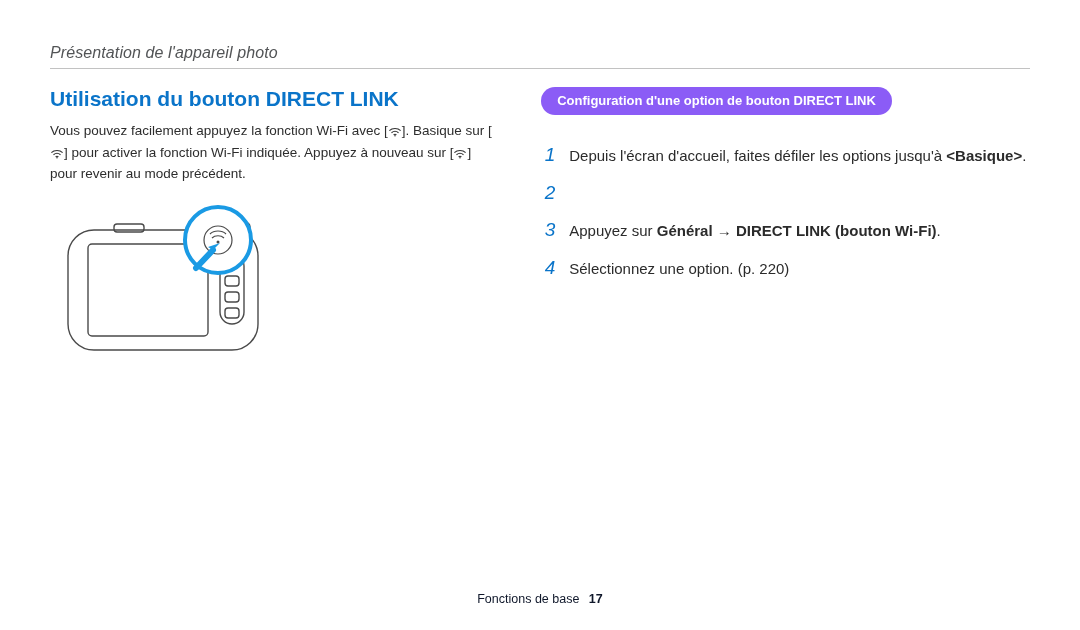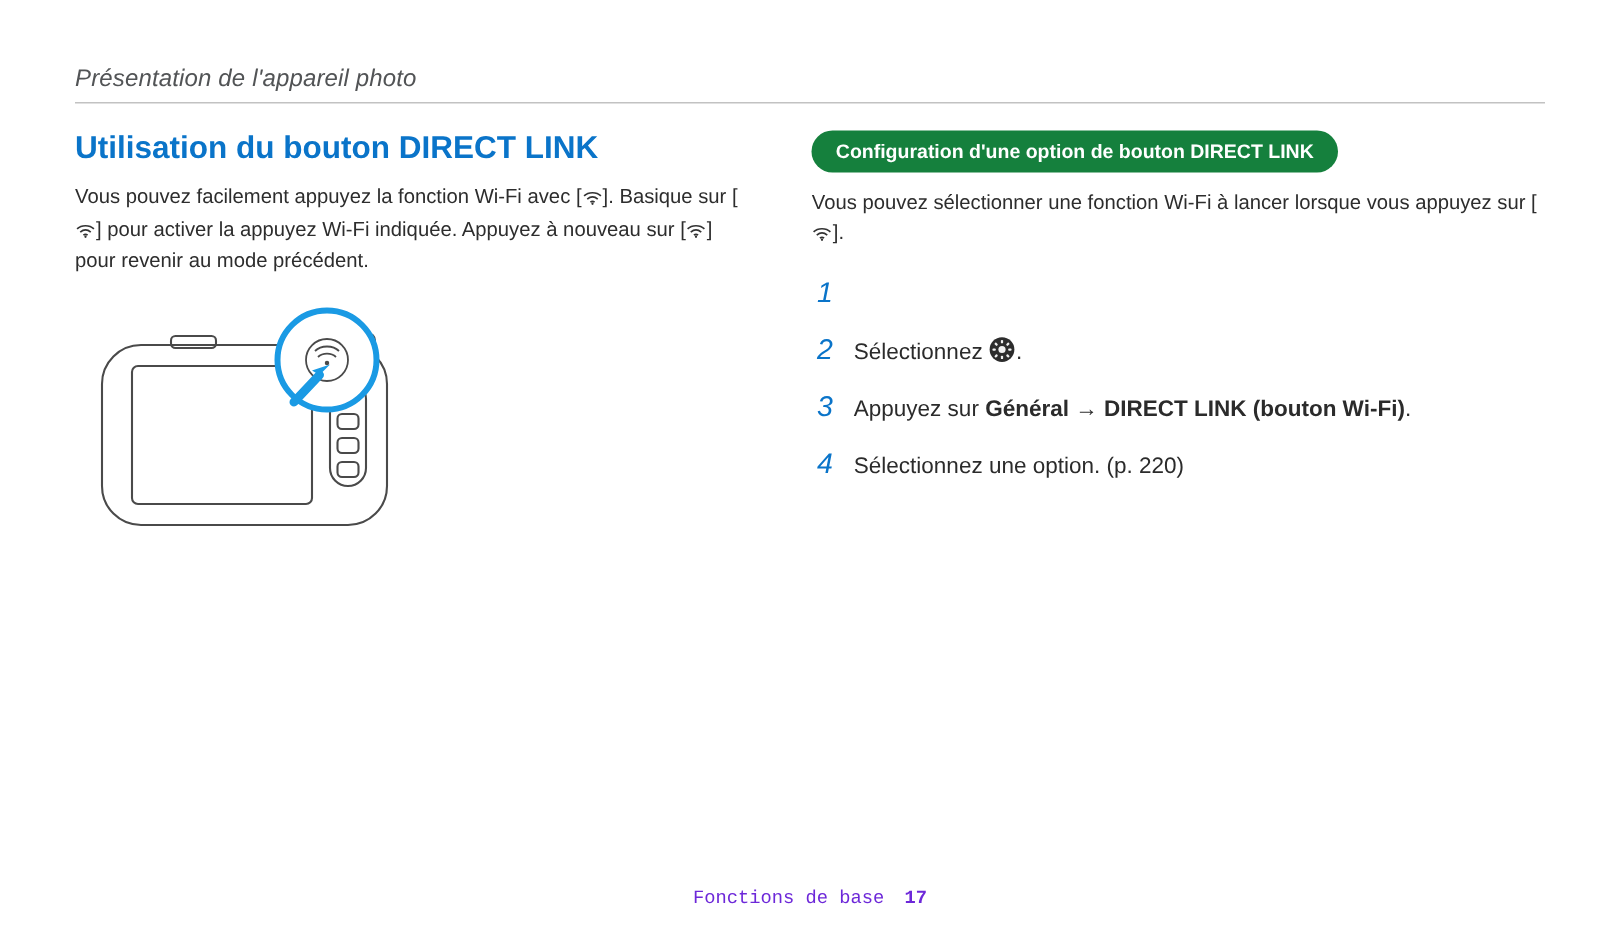--- a/index.html
+++ b/index.html
@@ -48,21 +48,21 @@
   .wifi-icon {
     display: inline-block;
     vertical-align: -2px;
   }
   .wifi-icon svg { width: 14px; height: 10px; }
 
   .camera-illus { margin-top: 18px; }
 
   .pill {
     display: inline-block;
-    background: #15803d;
+    background: #8b5cf6;
     color: #fff;
     font-weight: 700;
     font-size: 13px;
     padding: 6px 16px 7px;
     border-radius: 14px;
     margin-bottom: 10px;
   }
 
   .steps {
     margin-top: 16px;
@@ -91,22 +91,21 @@
     display: inline-block;
     vertical-align: -3px;
   }
 
   .footer {
     position: absolute;
     bottom: 24px;
     left: 0; right: 0;
     text-align: center;
     font-size: 12.5px;
-    color: #6d28d9;
-    font-family: Liberation Mono, monospace;
+    color: #0f172a;
   }
   .footer .pnum { font-weight: 700; margin-left: 6px; }
 </style>
 </head>
 <body>
 
 <div class="page">
   <div class="running-head">Présentation de l'appareil photo</div>
   <hr class="hr">
 
@@ -118,21 +117,21 @@
         <span>Vous pouvez facilement appuyez la fonction Wi-Fi avec [</span><span class="wifi-icon"><svg viewBox="0 0 20 14">
               <path d="M2 5 C6 1 14 1 18 5" fill="none" stroke="#333" stroke-width="1.6"></path>
               <path d="M5 8 C8 5.5 12 5.5 15 8" fill="none" stroke="#333" stroke-width="1.6"></path>
               <path d="M8 11 C9.2 10 10.8 10 12 11" fill="none" stroke="#333" stroke-width="1.6"></path>
               <circle cx="10" cy="12.5" r="1.1" fill="#333"></circle>
             </svg></span><span>]. Basique sur [</span><span class="wifi-icon"><svg viewBox="0 0 20 14">
               <path d="M2 5 C6 1 14 1 18 5" fill="none" stroke="#333" stroke-width="1.6"></path>
               <path d="M5 8 C8 5.5 12 5.5 15 8" fill="none" stroke="#333" stroke-width="1.6"></path>
               <path d="M8 11 C9.2 10 10.8 10 12 11" fill="none" stroke="#333" stroke-width="1.6"></path>
               <circle cx="10" cy="12.5" r="1.1" fill="#333"></circle>
-            </svg></span><span>] pour activer la appuyez Wi-Fi indiquée. Appuyez à nouveau sur [</span><span class="wifi-icon"><svg viewBox="0 0 20 14">
+            </svg></span><span>] pour activer la fonction Wi-Fi indiquée. Appuyez à nouveau sur [</span><span class="wifi-icon"><svg viewBox="0 0 20 14">
               <path d="M2 5 C6 1 14 1 18 5" fill="none" stroke="#333" stroke-width="1.6"></path>
               <path d="M5 8 C8 5.5 12 5.5 15 8" fill="none" stroke="#333" stroke-width="1.6"></path>
               <path d="M8 11 C9.2 10 10.8 10 12 11" fill="none" stroke="#333" stroke-width="1.6"></path>
               <circle cx="10" cy="12.5" r="1.1" fill="#333"></circle>
             </svg></span><span>] pour revenir au mode précédent.</span>
       </p>
 
       <div class="camera-illus">
         <svg width="235" height="160" viewBox="0 0 235 160">
 
@@ -159,54 +158,30 @@
           </g>
 
           <path d="M146 66 L163 48" stroke="#1a9ae4" stroke-width="6" stroke-linecap="round"></path>
           <path d="M163 48 L170 41 L158 45 Z" fill="#1a9ae4"></path>
         </svg>
       </div>
     </div>
 
     <div class="col-right">
       <div class="pill">Configuration d'une option de bouton DIRECT LINK</div>
-      <p class="body-text">
-        <span>Vous pouvez sélectionner une fonction Wi-Fi à lancer lorsque vous appuyez sur [</span><span class="wifi-icon"><svg viewBox="0 0 20 14">
-              <path d="M2 5 C6 1 14 1 18 5" fill="none" stroke="#333" stroke-width="1.6"></path>
-              <path d="M5 8 C8 5.5 12 5.5 15 8" fill="none" stroke="#333" stroke-width="1.6"></path>
-              <path d="M8 11 C9.2 10 10.8 10 12 11" fill="none" stroke="#333" stroke-width="1.6"></path>
-              <circle cx="10" cy="12.5" r="1.1" fill="#333"></circle>
-            </svg></span><span>].</span>
-      </p>
 
       <div class="steps">
         <div class="step">
           <span class="step-num">1</span>
+          <span class="step-text">
+            <span>Depuis l'écran d'accueil, faites défiler les options jusqu'à </span><b>&lt;Basique&gt;</b><span>.</span>
+          </span>
         </div>
         <div class="step">
           <span class="step-num">2</span>
-          <span class="step-text">
-            <span>Sélectionnez </span>
-            <span class="gear-icon">
-              <svg width="18" height="18" viewBox="0 0 24 24">
-                <circle cx="12" cy="12" r="11" fill="#2c2c2c"></circle>
-                <g fill="#f0f0f0">
-                  <circle cx="12" cy="12" r="3.2"></circle>
-                  <rect x="11" y="3.5" width="2" height="3" rx="0.8"></rect>
-                  <rect x="11" y="17.5" width="2" height="3" rx="0.8"></rect>
-                  <rect x="3.5" y="11" width="3" height="2" rx="0.8"></rect>
-                  <rect x="17.5" y="11" width="3" height="2" rx="0.8"></rect>
-                  <rect x="5.8" y="5.8" width="2" height="3" rx="0.8" transform="rotate(-45 6.8 7.3)"></rect>
-                  <rect x="16.2" y="16.2" width="2" height="3" rx="0.8" transform="rotate(-45 17.2 17.7)"></rect>
-                  <rect x="16.2" y="5.8" width="2" height="3" rx="0.8" transform="rotate(45 17.2 7.3)"></rect>
-                  <rect x="5.8" y="16.2" width="2" height="3" rx="0.8" transform="rotate(45 6.8 17.7)"></rect>
-                </g>
-              </svg>
-            </span><span>.</span>
-          </span>
         </div>
         <div class="step">
           <span class="step-num">3</span>
           <span class="step-text">
             <span>Appuyez sur </span><b>Général → DIRECT LINK (bouton Wi-Fi)</b><span>.</span>
           </span>
         </div>
         <div class="step">
           <span class="step-num">4</span>
           <span class="step-text">Sélectionnez une option. (p. 220)</span>

